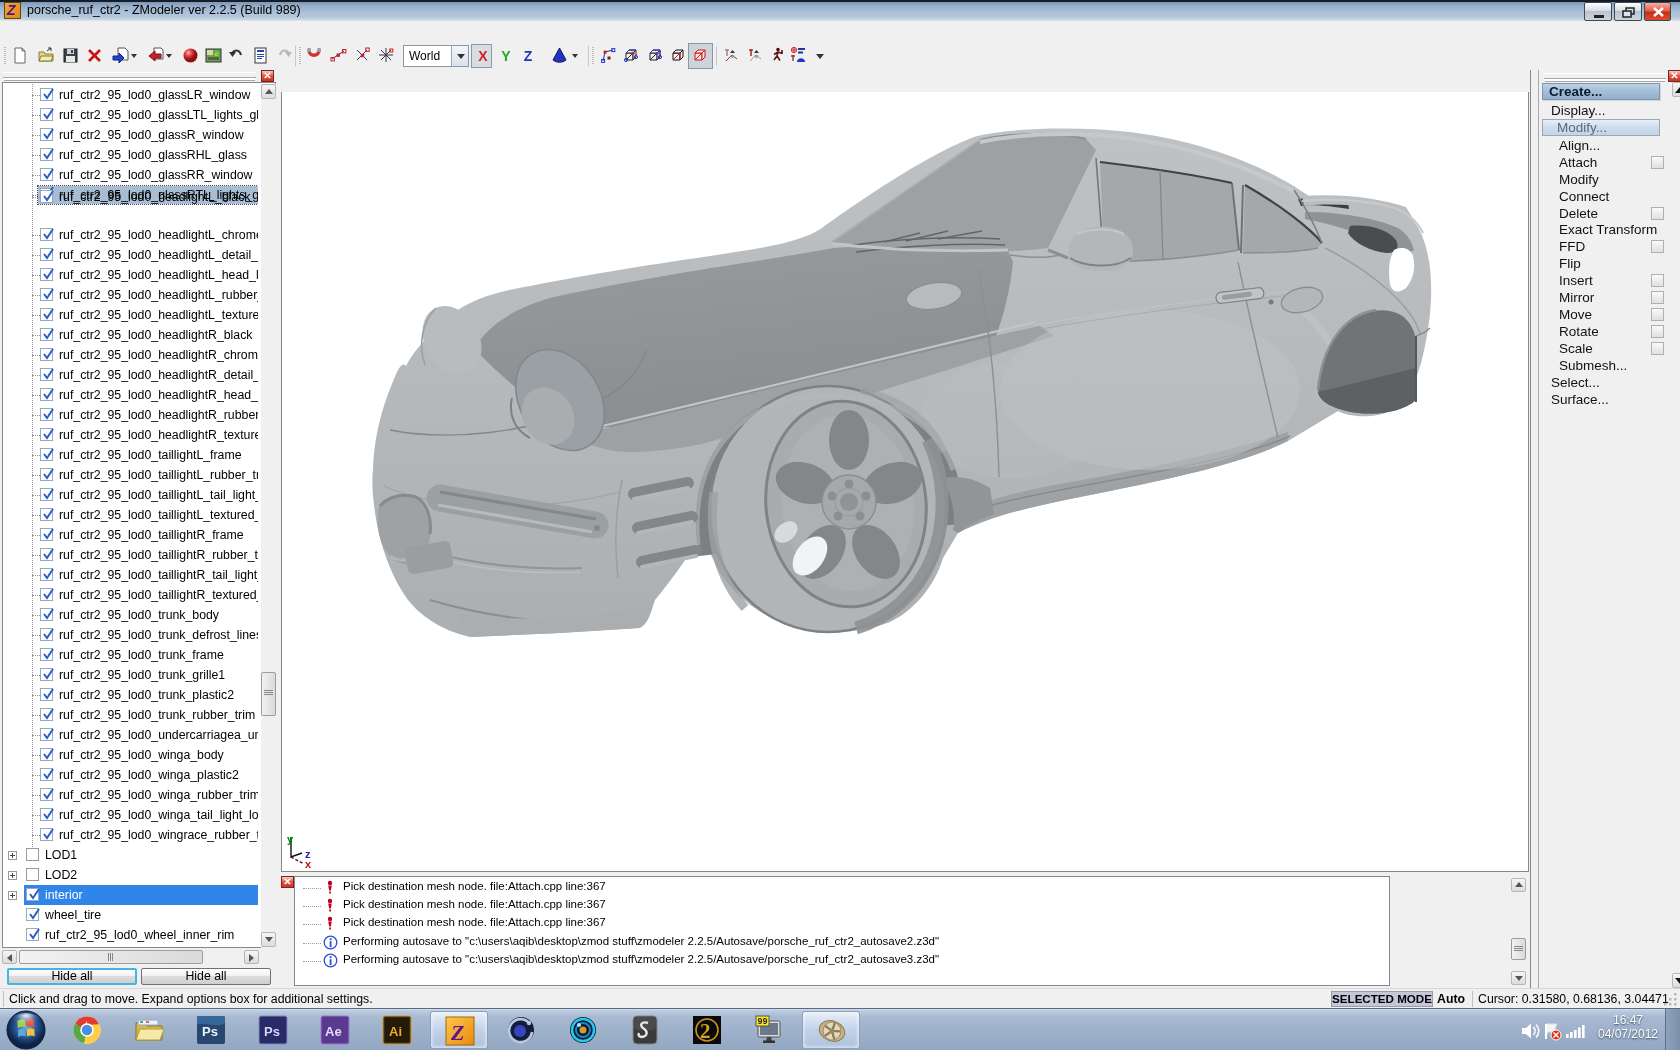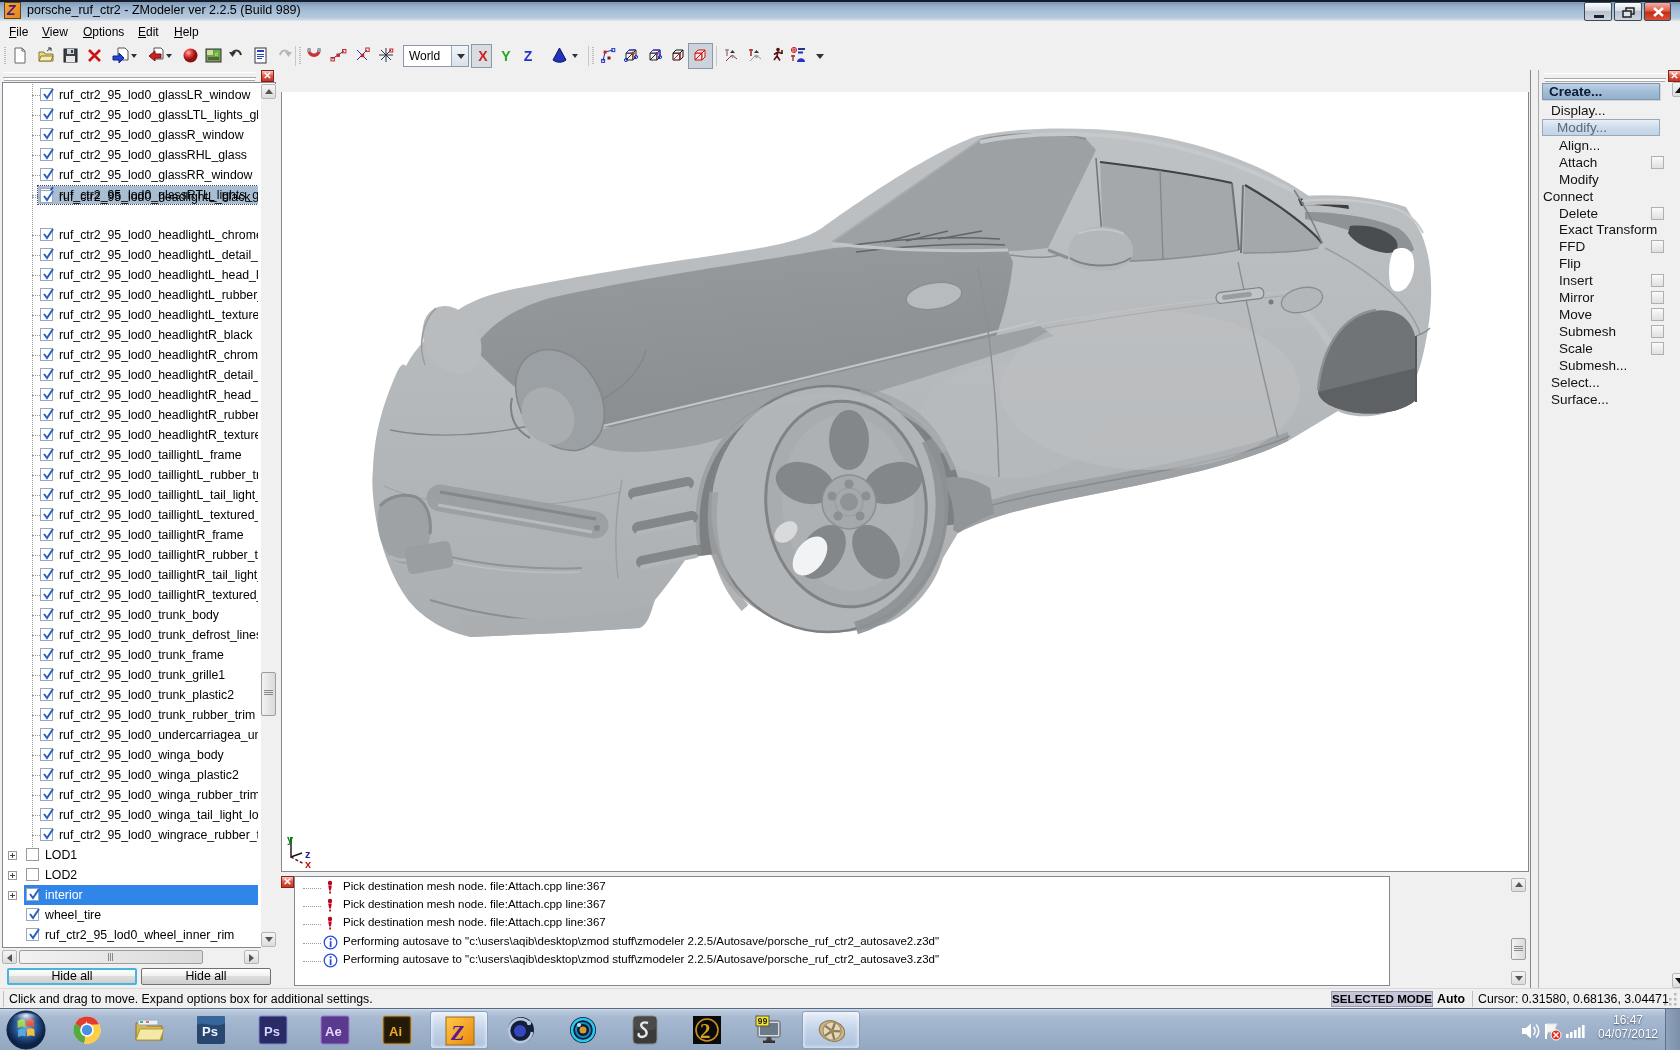--- a/index.html
+++ b/index.html
@@ -129,27 +129,20 @@
           <rect x="8" y="8" width="8" height="6" fill="#dde4ea" stroke="#222" stroke-width="1.5"></rect>
         </svg>
       </div>
     <div class="winbtn" id="btn-close">
         <svg width="27" height="19">
           <path d="M9 5 L18 13 M18 5 L9 13" stroke="#fff" stroke-width="2.4"></path>
         </svg>
       </div>
   </div>
 
-  <div id="menubar">
-    <span style="left:9px"><u>F</u>ile</span>
-    <span style="left:42px"><u>V</u>iew</span>
-    <span style="left:83px"><u>O</u>ptions</span>
-    <span style="left:138px"><u>E</u>dit</span>
-    <span style="left:174px"><u>H</u>elp</span>
-  </div>
 
   <div id="toolbar">
       <div class="tbgrip" style="left:4px"></div>
     <svg class="tbico" style="left:12px" width="17" height="17" viewBox="0 0 17 17">
         <path d="M3 1 L10 1 L13 4 L13 16 L3 16 Z" fill="#fff" stroke="#666"></path>
         <path d="M10 1 L10 4 L13 4" fill="none" stroke="#666"></path>
       </svg>
     <svg class="tbico" style="left:38px" width="17" height="17" viewBox="0 0 17 17">
         <path d="M1 5 L6 5 L7 7 L15 7 L15 14 L1 14 Z" fill="#e8d88a" stroke="#8a7a30"></path>
         <path d="M3 9 L15 9 L13 14 L1 14 Z" fill="#f4ecb4" stroke="#8a7a30"></path>
@@ -1030,34 +1023,34 @@
       <div id="rp-inner">
     <div id="rp-grip"></div>
     <div class="redx" id="rp-close">✕</div>
     <div class="rpbtn-create">Create...</div>
     <div class="rpitem" style="left:12px;top:33px">Display...</div>
     <div class="rpbtn-modify">Modify...</div>
     <div class="rpitem" style="left:20px;top:68px">Align...</div>
     <div class="rpitem" style="left:20px;top:85px">Attach</div>
     <div class="rpexp" style="top:86px"></div>
     <div class="rpitem" style="left:20px;top:102px">Modify</div>
-    <div class="rpitem" style="left:4px;top:119px">Connect</div>
+    <div class="rpitem" style="left:20px;top:119px">Connect</div>
     <div class="rpitem" style="left:20px;top:136px">Delete</div>
     <div class="rpexp" style="top:137px"></div>
     <div class="rpitem" style="left:20px;top:152px">Exact Transform</div>
     <div class="rpitem" style="left:20px;top:169px">FFD</div>
     <div class="rpexp" style="top:170px"></div>
     <div class="rpitem" style="left:20px;top:186px">Flip</div>
     <div class="rpitem" style="left:20px;top:203px">Insert</div>
     <div class="rpexp" style="top:204px"></div>
     <div class="rpitem" style="left:20px;top:220px">Mirror</div>
     <div class="rpexp" style="top:221px"></div>
     <div class="rpitem" style="left:20px;top:237px">Move</div>
     <div class="rpexp" style="top:238px"></div>
-    <div class="rpitem" style="left:20px;top:254px">Submesh</div>
+    <div class="rpitem" style="left:20px;top:254px">Rotate</div>
     <div class="rpexp" style="top:255px"></div>
     <div class="rpitem" style="left:20px;top:271px">Scale</div>
     <div class="rpexp" style="top:272px"></div>
     <div class="rpitem" style="left:20px;top:288px">Submesh...</div>
     <div class="rpitem" style="left:12px;top:305px">Select...</div>
     <div class="rpitem" style="left:12px;top:322px">Surface...</div>
     <div id="vsb-rp">
   <div class="sbbtn" style="left:0;top:0;width:15px;height:15px"></div>
   <div class="arr" style="left:3px;top:5px;border-left:5px solid transparent;border-right:5px solid transparent;border-bottom:6px solid #111"></div>
   <div class="sbbtn" style="left:0;top:891px;width:15px;height:15px"></div>

